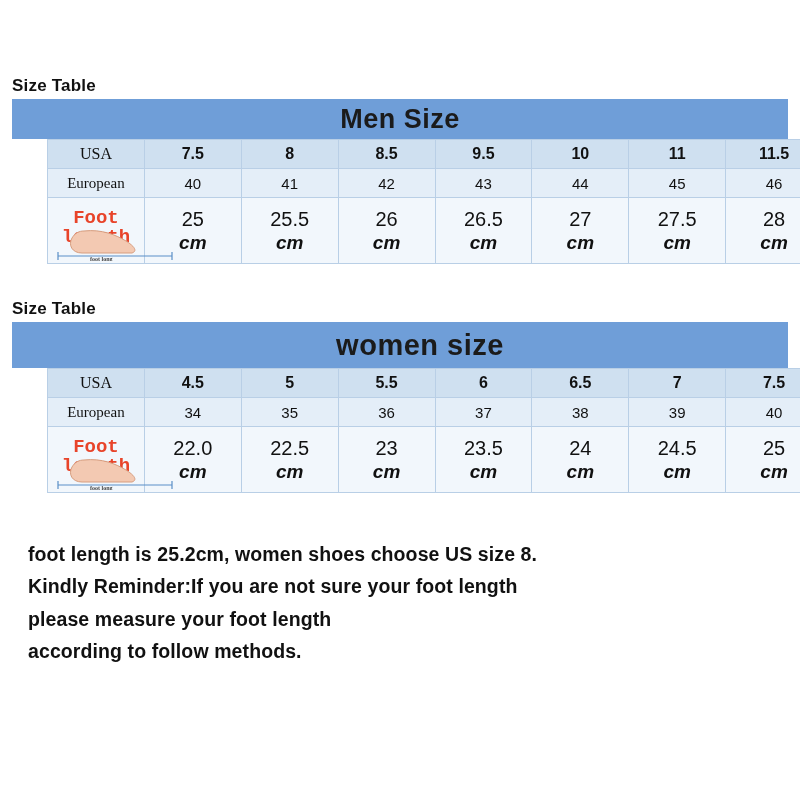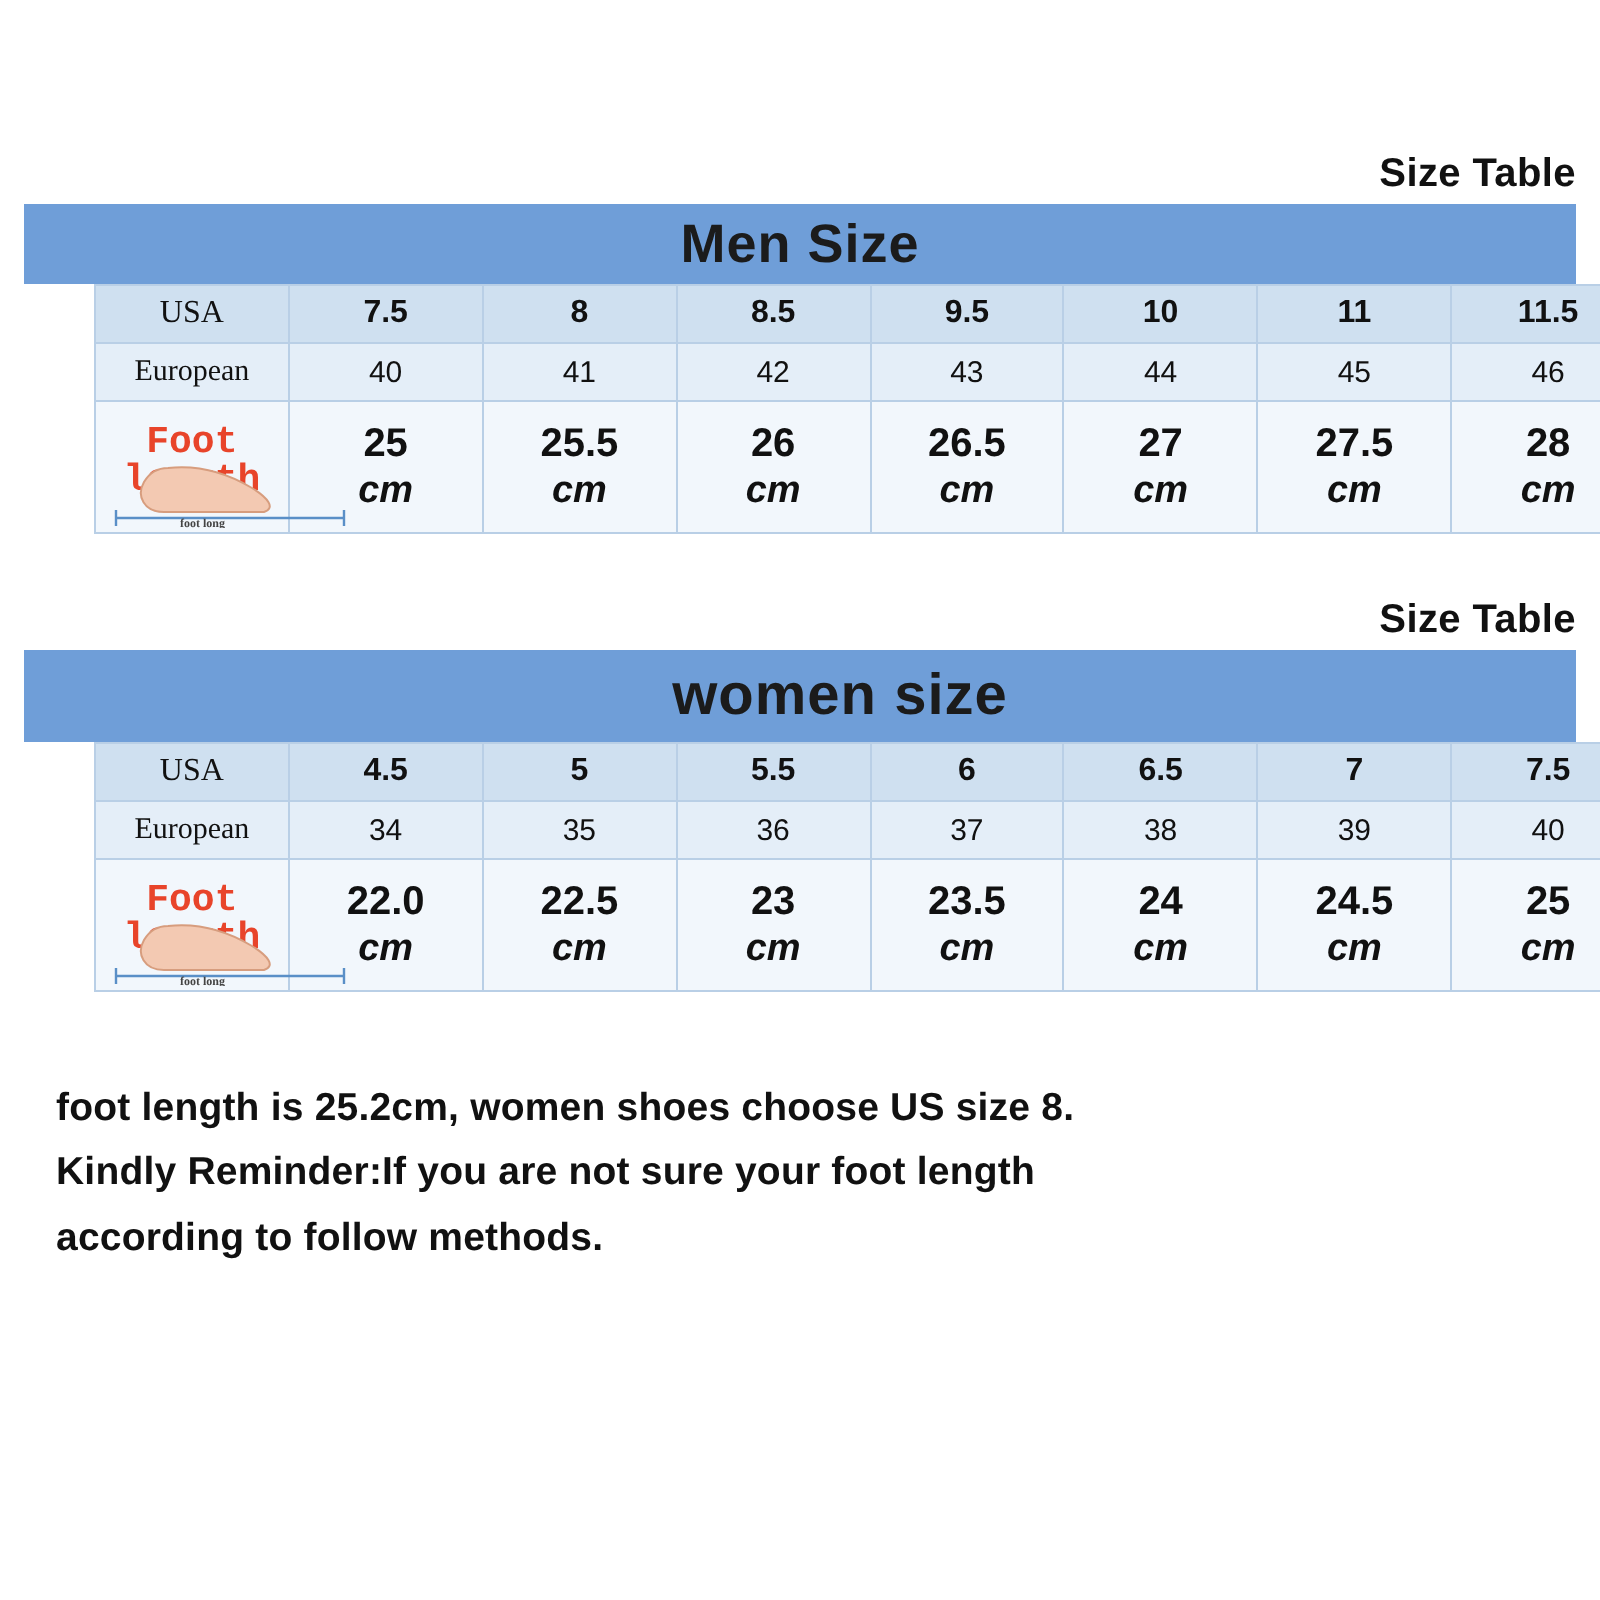--- a/index.html
+++ b/index.html
@@ -16,23 +16,23 @@
     background: #ffffff;
   }
 
   
   .table-block {
     width: 776px;
     margin: 0 auto;
     position: relative;
   }
   .table-caption {
-    text-align: right;
-    font-weight: bold;
-    font-size: 20px;
+    text-align: left;
+    font-weight: bold;
+    font-size: 17px;
     color: #111;
     padding: 4px 0 3px 0;
     letter-spacing: 0.2px;
   }
   .band {
     background: #6f9ed8;
     height: 40px;
     position: relative;
     display: flex;
     align-items: center;
@@ -65,21 +65,21 @@
 
   .hdr-label {
     font-family: "Liberation Serif", serif;
     font-size: 17px;
     font-weight: normal;
     color: #222;
   }
   .val-bold { font-weight: bold; font-size: 17px; }
   .val-plain { font-size: 16px; font-weight: normal; }
 
-  .len-num { display: block; line-height: 1.1; font-size: 20px; font-weight: bold; }
+  .len-num { display: block; line-height: 1.1; font-size: 20px; font-weight: normal; }
   .len-unit { display: block; font-style: italic; font-size: 19px; font-weight: bold; margin-top: 2px; }
 
   
   .footcell { position: relative; }
   .foot-label {
     color: #e8442a;
     font-size: 19px;
     font-weight: bold;
     font-family: Liberation Mono, monospace;
     display: block;
@@ -274,16 +274,17 @@
             <span class="len-unit">cm</span>
           </td>
         </tr>
       </tbody>
     </table>
   </div>
 
   <div class="example">
     <p>foot length is 25.2cm, women shoes choose US size 8.</p>
     <p>Kindly Reminder:If you are not sure your foot length</p>
+    <p>please measure your foot length</p>
     <p>according to follow methods.</p>
   </div>
 
 </div>
 
 </body></html>

